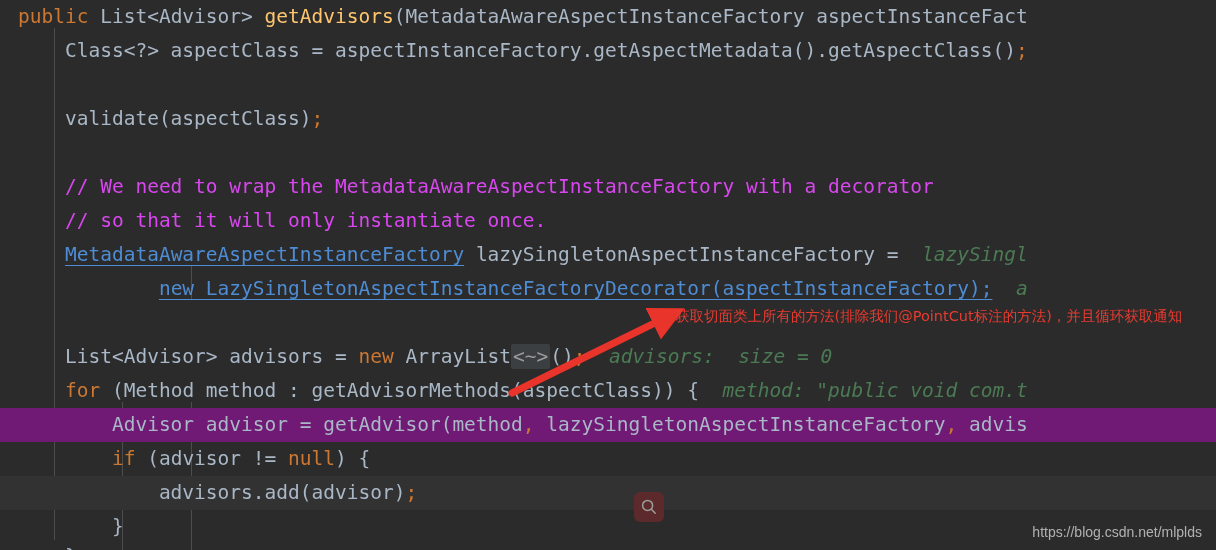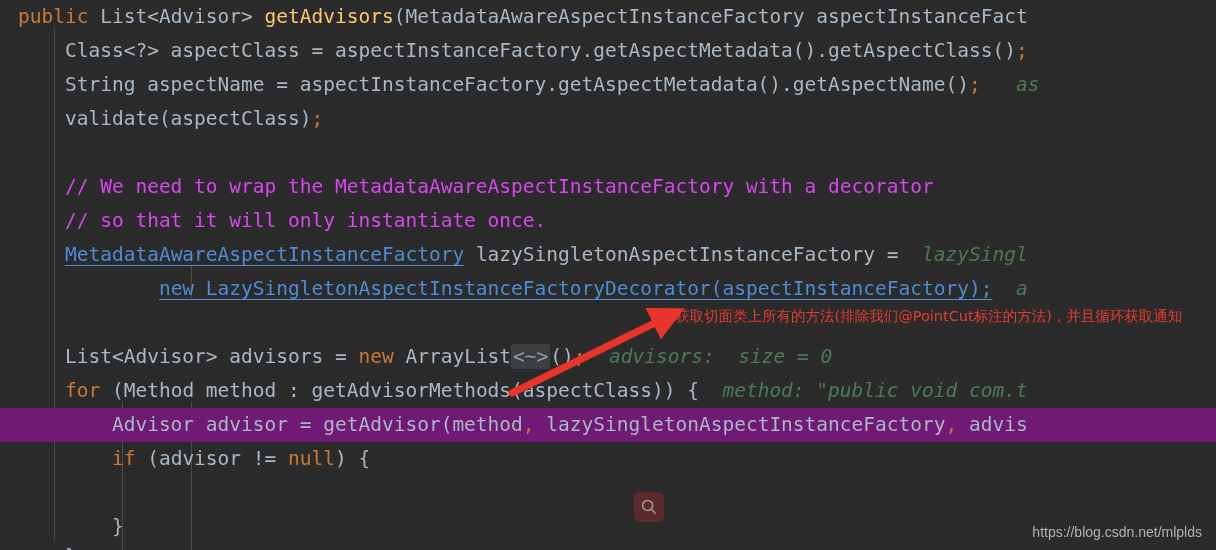--- a/index.html
+++ b/index.html
@@ -116,32 +116,32 @@
   <div class="gutter"></div>
 
   <div class="indent-guide" style="left:54px; top:28px; height:512px;"></div>
   <div class="indent-guide" style="left:191px; top:266px; height:34px;"></div>
   <div class="indent-guide" style="left:191px; top:402px; height:148px;"></div>
   <div class="indent-guide" style="left:122px; top:402px; height:148px;"></div>
 
   <div class="code-layer">
       <div class="line" style="top: 0px;"><span class="txt"><span class="kw">public </span><span class="plain">List&lt;Advisor&gt; </span><span class="plain" style="color: rgb(255, 198, 109);">getAdvisors</span><span class="plain">(MetadataAwareAspectInstanceFactory aspectInstanceFact</span></span></div>
       <div class="line" style="top: 34px;"><span class="txt"><span class="plain">    Class&lt;?&gt; aspectClass = aspectInstanceFactory.getAspectMetadata().getAspectClass()</span><span class="semi">;</span></span></div>
-      <div class="line" style="top: 68px;"><span class="txt"><span class="plain">    String aspectName = aspectInstanceFactory.getAspectMetadata().getAspectName()</span><span class="semi">;</span><span class="hint">   as</span></span></div>
       <div class="line" style="top: 102px;"><span class="txt"><span class="plain">    validate(aspectClass)</span><span class="semi">;</span></span></div>
       <div class="line" style="top: 136px;"><span class="txt"></span></div>
       <div class="line" style="top: 170px;"><span class="txt"><span class="cmt">    // We need to wrap the MetadataAwareAspectInstanceFactory with a decorator</span></span></div>
       <div class="line" style="top: 204px;"><span class="txt"><span class="cmt">    // so that it will only instantiate once.</span></span></div>
       <div class="line" style="top: 238px;"><span class="txt"><span class="plain">    </span><span class="link">MetadataAwareAspectInstanceFactory</span><span class="plain"> lazySingletonAspectInstanceFactory = </span><span class="hint"> lazySingl</span></span></div>
       <div class="line" style="top: 272px;"><span class="txt"><span class="plain">            </span><span class="link">new LazySingletonAspectInstanceFactoryDecorator(aspectInstanceFactory);</span><span class="hint">  a</span></span></div>
       <div class="line" style="top: 306px;"><span class="txt"></span></div>
       <div class="line" style="top: 340px;"><span class="txt"><span class="plain">    List&lt;Advisor&gt; advisors = </span><span class="kw">new </span><span class="plain">ArrayList</span><span class="fold">&lt;~&gt;</span><span class="plain">()</span><span class="semi">;</span><span class="hint">  advisors:  size = 0</span></span></div>
       <div class="line" style="top: 374px;"><span class="txt"><span class="plain">    </span><span class="kw">for </span><span class="plain">(Method method : getAdvisorMethods(aspectClass)) {</span><span class="hint">  method: "public void com.t</span></span></div>
       <div class="line row-hl-selected" style="top: 408px;"><span class="txt"><span class="plain">        Advisor advisor = getAdvisor(method</span><span class="semi">,</span><span class="plain"> lazySingletonAspectInstanceFactory</span><span class="semi">,</span><span class="plain"> advis</span></span></div>
       <div class="line" style="top: 442px; text-align: right;"><span class="txt"><span class="plain">        </span><span class="kw">if </span><span class="plain">(advisor != </span><span class="kw">null</span><span class="plain">) {</span></span></div>
+      <div class="line row-hl-soft" style="top: 476px;"><span class="txt"><span class="plain">            advisors.add(advisor)</span><span class="semi">;</span></span></div>
       <div class="line" style="top: 510px;"><span class="txt"><span class="plain">        }</span></span></div>
       <div class="line" style="top: 540px;"><span class="txt"><span class="plain">    }</span></span></div>
     </div>
 
   <svg class="arrow-svg" viewBox="0 0 200 105">
     <defs>
       <marker id="ah" markerWidth="5" markerHeight="5" refX="2.2" refY="2.5" orient="auto">
         <path d="M0,0 L5,2.5 L0,5 z" fill="#e8342a"></path>
       </marker>
     </defs>

